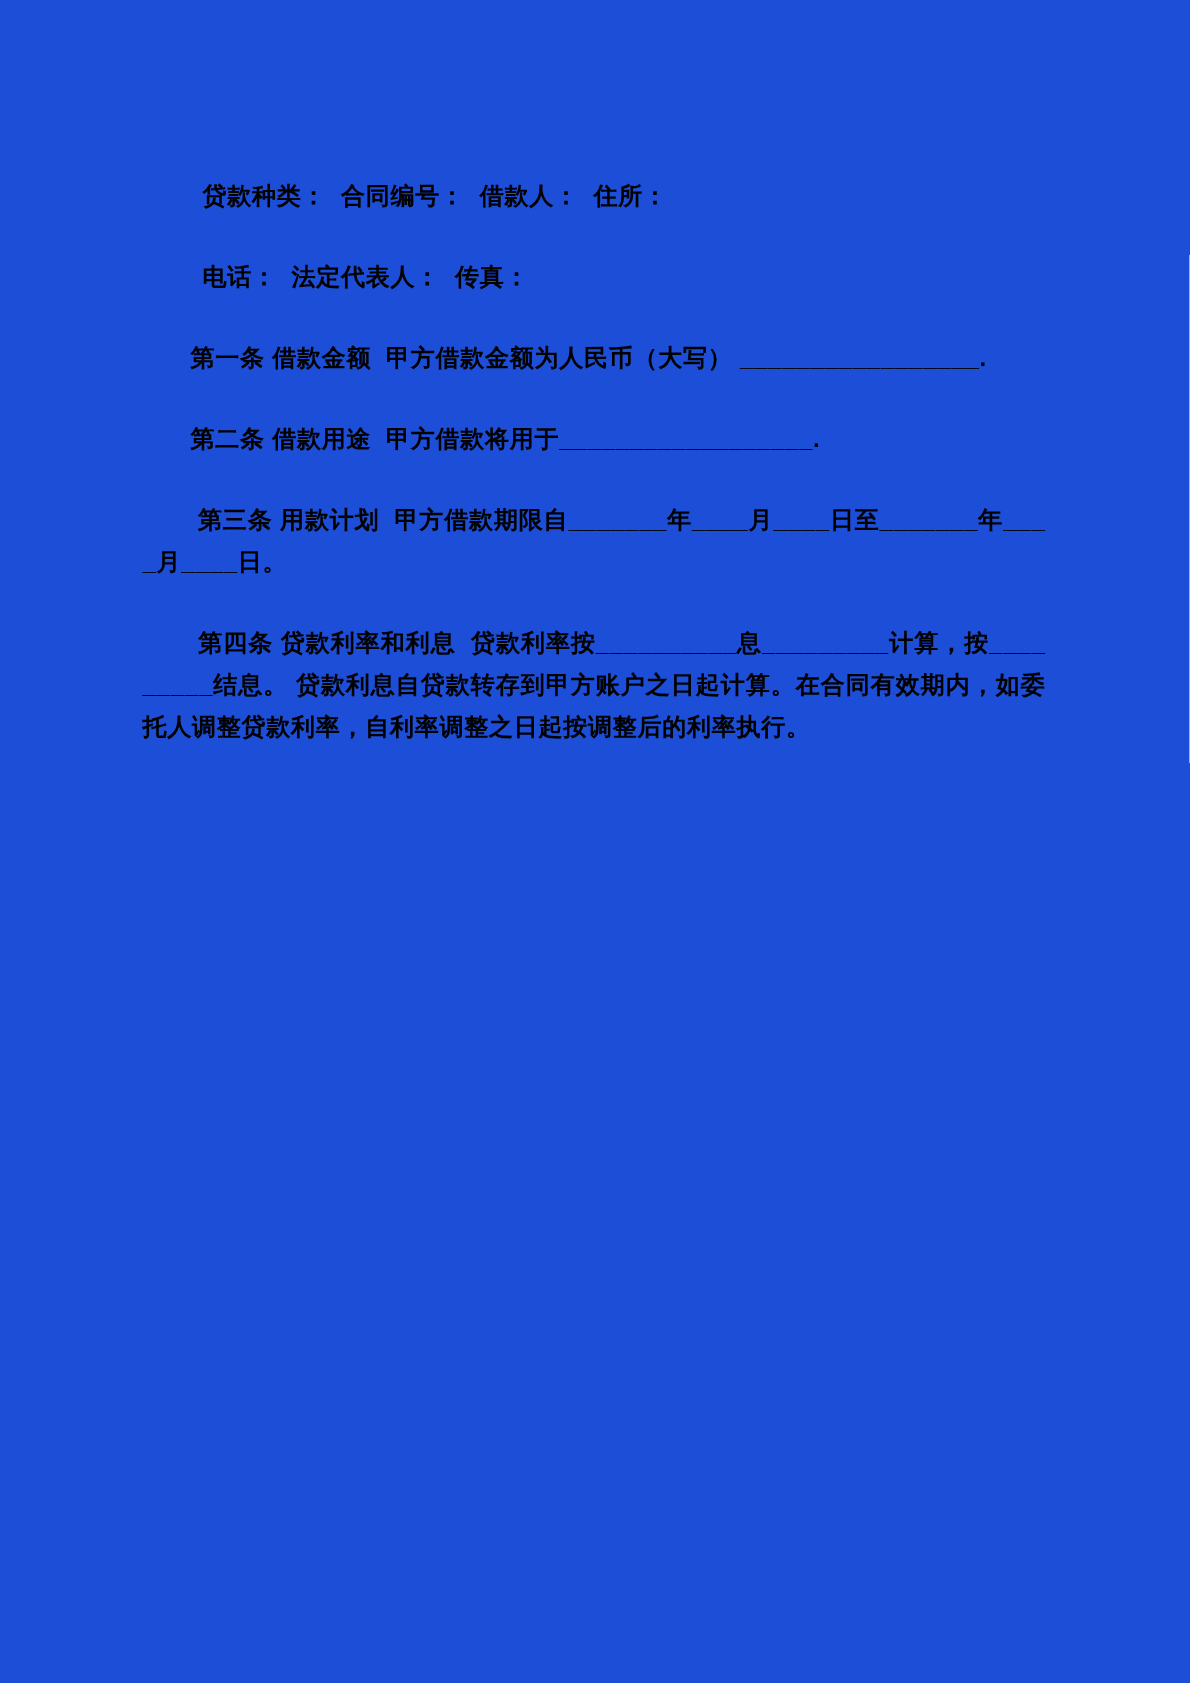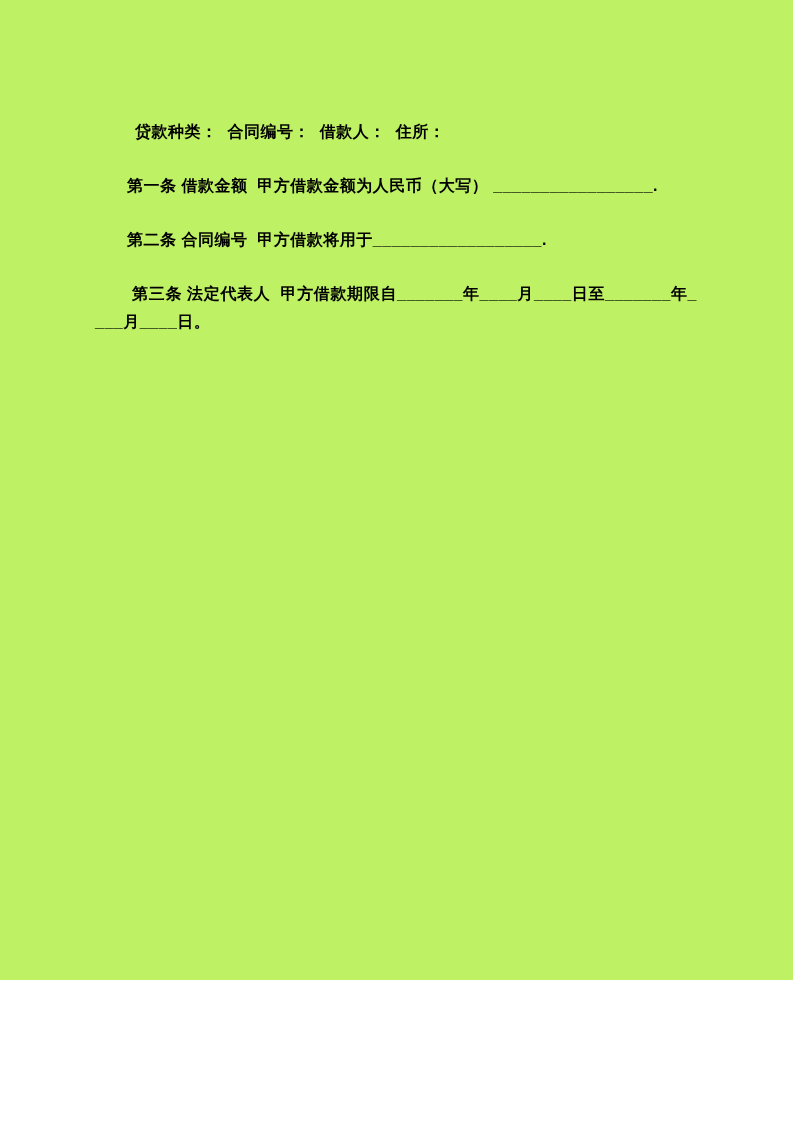--- a/index.html
+++ b/index.html
@@ -1,22 +1,22 @@
 <!DOCTYPE html>
 <html><head>
 <meta charset="utf-8">
 <style>
   * { margin: 0; padding: 0; box-sizing: border-box; }
   html, body { background: #ffffff; }
   .page {
     position: relative;
     width: 793px;
-    height: 980px;
+    height: 1122px;
     margin: 0 auto;
-    background: #bef264;
+    background: #1d4ed8;
     color: #000000;
     font-family: "Liberation Sans", "DejaVu Sans", sans-serif;
     font-weight: bold;
     font-size: 16px;
     line-height: 28px;
     padding: 118px 96px 40px 95px;
     overflow: hidden;
   }
   .para {
     text-align: justify;
@@ -26,16 +26,18 @@
     letter-spacing: 0.5px;
   }
   .indent-lg { text-indent: 2.5em; }
   .indent    { text-indent: 2em; }
 </style>
 </head>
 <body>
 
 <div class="page">
   <p class="para indent-lg">贷款种类：  合同编号：  借款人：  住所：</p>
+  <p class="para indent-lg">电话：  法定代表人：  传真：</p>
   <p class="para indent">第一条 借款金额  甲方借款金额为人民币（大写） _________________.</p>
-  <p class="para indent">第二条 合同编号  甲方借款将用于__________________.</p>
-  <p class="para indent"> 第三条 法定代表人  甲方借款期限自_______年____月____日至_______年____月____日。</p>
+  <p class="para indent">第二条 借款用途  甲方借款将用于__________________.</p>
+  <p class="para indent"> 第三条 用款计划  甲方借款期限自_______年____月____日至_______年____月____日。</p>
+  <p class="para indent"> 第四条 贷款利率和利息  贷款利率按__________息_________计算，按_________结息。 贷款利息自贷款转存到甲方账户之日起计算。在合同有效期内，如委托人调整贷款利率，自利率调整之日起按调整后的利率执行。</p>
 </div>
 
 </body></html>

